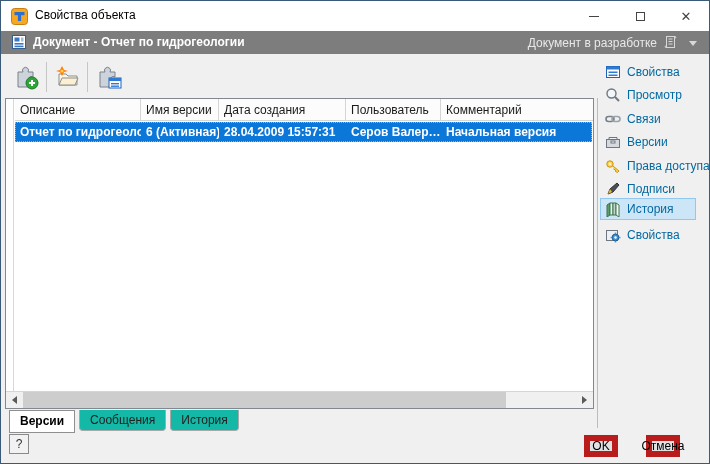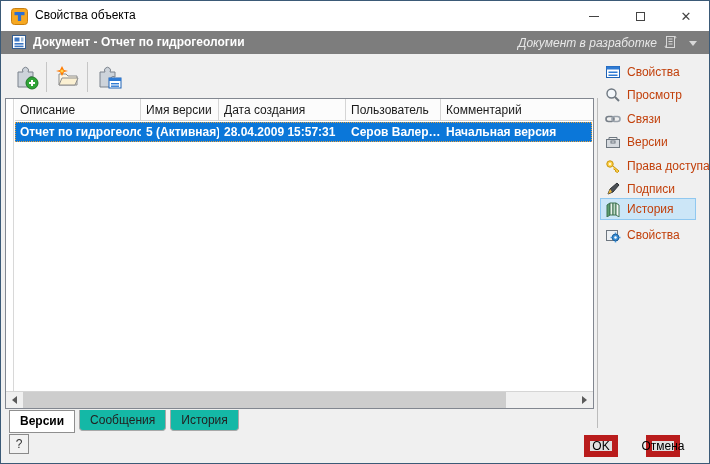--- a/index.html
+++ b/index.html
@@ -14,21 +14,21 @@
   .title-text{position:absolute;left:34px;top:7px;font-size:12px;color:#000;}
   .winbtn{position:absolute;top:0;width:46px;height:30px;display:flex;align-items:center;justify-content:center;}
   .btn-min{right:92px;} .btn-max{right:46px;} .btn-close{right:0;}
   .glyph-min{width:10px;height:1px;background:#444;}
   .glyph-max{width:9px;height:9px;border:1px solid #444;}
   .glyph-close{font-size:13px;color:#444;line-height:1;}
   
   .header{position:absolute;left:0;top:30px;width:100%;height:23px;background:#7d7d7d;}
   .header-icon{position:absolute;left:10px;top:3px;width:16px;height:16px;}
   .header-title{position:absolute;left:32px;top:4px;font-size:12px;font-weight:bold;color:#ffffff;}
-  .header-status{position:absolute;right:52px;top:5px;font-size:12px;color:#e8e8e8;font-style:italic;}
+  .header-status{position:absolute;right:52px;top:5px;font-size:12px;color:#e8e8e8;}
   .scroll-icon{position:absolute;right:30px;top:3px;width:16px;height:16px;}
   .header-caret{position:absolute;right:12px;top:10px;width:0;height:0;
     border-left:4px solid transparent;border-right:4px solid transparent;border-top:5px solid #d8d8d8;}
   
   .toolbar-btn{position:absolute;top:59px;width:34px;height:34px;display:flex;align-items:center;justify-content:center;}
   .tb1{left:8px;} .tb2{left:50px;} .tb3{left:91px;}
   .tb-sep{position:absolute;top:61px;width:1px;height:30px;background:#c6c6c6;}
   .sep1{left:45px;} .sep2{left:86px;}
   
   .panel{position:absolute;left:4px;top:97px;width:589px;height:311px;background:#ffffff;border:1px solid #828790;}
@@ -48,21 +48,21 @@
   
   .tabs{position:absolute;left:8px;top:409px;height:23px;display:flex;align-items:flex-start;}
   .tab{font-size:12px;padding:3px 10px 4px 10px;margin-right:4px;border:1px solid #a8a8a8;border-top:none;
        background:#14b8a6;color:#222;border-radius:0 0 4px 4px;height:21px;}
   .tab.active{background:#ffffff;font-weight:bold;border:1px solid #8f8f8f;border-radius:0;height:23px;color:#000;}
   
   .vsep{position:absolute;left:596px;top:97px;width:1px;height:330px;background:#bcbcbc;}
   .sidebar-item{position:absolute;left:599px;width:96px;height:22px;display:flex;align-items:center;border:1px solid transparent;}
   .sidebar-item.selected{background:#cce6f7;border:1px solid #90c8f0;}
   .sb-icon{width:16px;height:16px;margin:0 6px 0 4px;flex:0 0 16px;}
-  .sb-label{font-size:12px;color:#c2410c;white-space:nowrap;}
+  .sb-label{font-size:12px;color:#0369a1;white-space:nowrap;}
   
   .help-btn{position:absolute;left:8px;top:433px;width:20px;height:20px;background:#f2f2f2;border:1px solid #8a8a8a;
     font-size:12px;color:#333;display:flex;align-items:center;justify-content:center;}
   .btn{position:absolute;top:434px;width:34px;height:22px;background:#e1e1e1;border:6px solid #b91c1c;
     font-size:12px;color:#000;display:flex;align-items:center;justify-content:center;}
   .btn-ok{left:583px;} .btn-cancel{left:645px;}
 </style>
 </head>
 <body>
 
@@ -139,21 +139,21 @@
     <div class="indicator-col"></div>
     <div class="thead">
       <div class="th c0">Описание</div>
       <div class="th c1">Имя версии</div>
       <div class="th c2">Дата создания</div>
       <div class="th c3">Пользователь</div>
       <div class="th c4">Комментарий</div>
     </div>
     <div class="trow">
       <div class="td c0">Отчет по гидрогеологии</div>
-      <div class="td c1">5 (Активная)</div>
+      <div class="td c1">6 (Активная)</div>
       <div class="td c2">28.04.2009 15:57:31</div>
       <div class="td c3">Серов Валер…</div>
       <div class="td c4">Начальная версия</div>
     </div>
     <div class="hscroll">
       <div class="hs-arrow hs-left">
           <div class="arr arr-l"></div>
         </div>
       <div class="hs-thumb"></div>
       <div class="hs-arrow hs-right">

